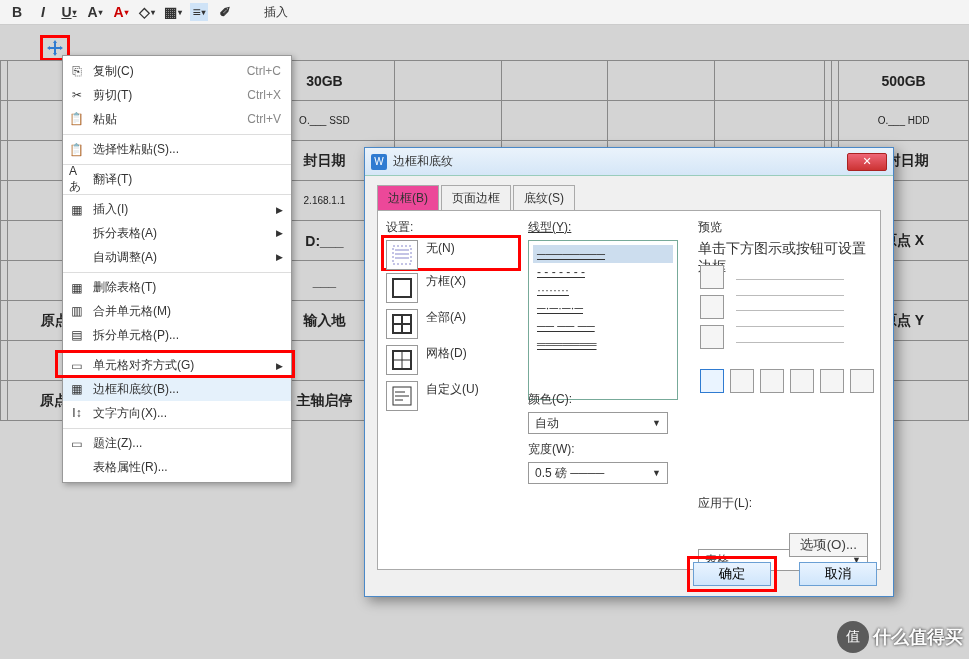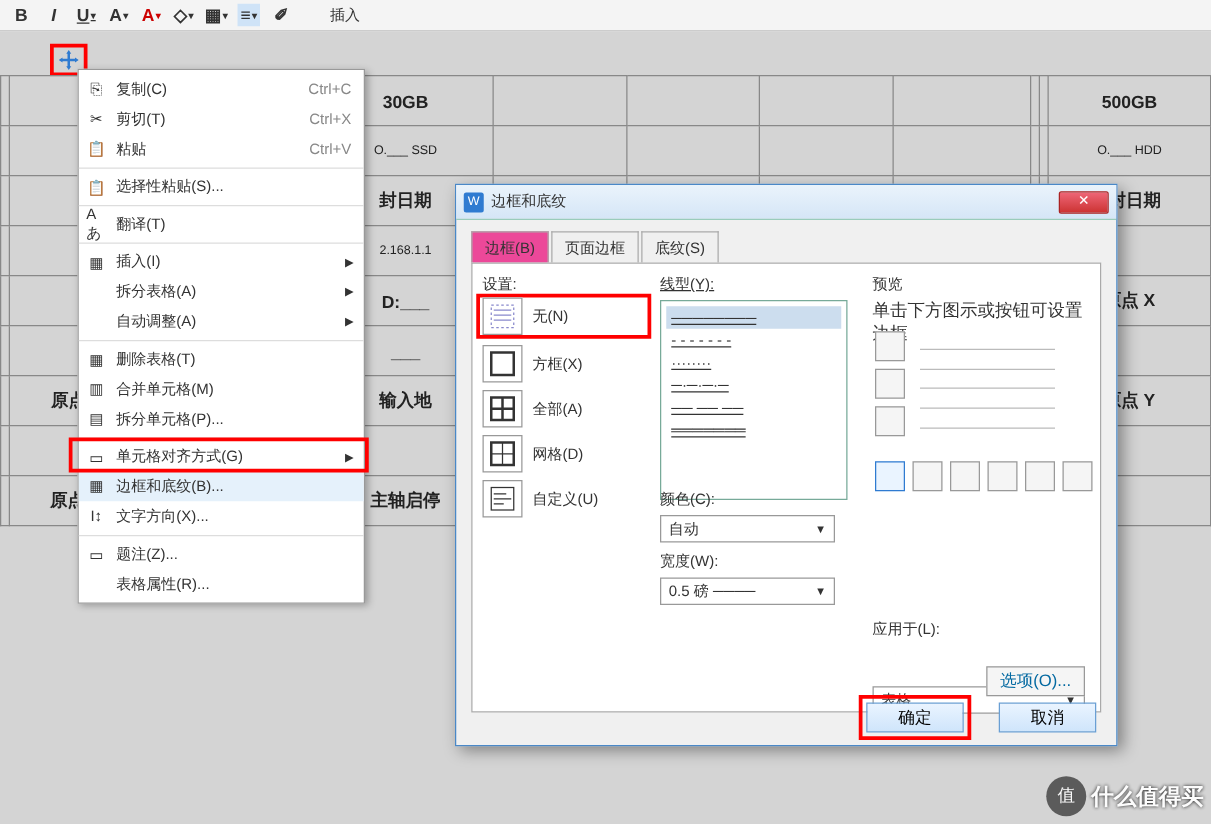--- a/index.html
+++ b/index.html
@@ -32,38 +32,38 @@
   .tab{padding:4px 10px; background:#f0f0f0; border:1px solid #aaa; border-bottom:none; cursor:pointer; position:relative; top:1px;}
   .tab.act{background:#ec4899;}
   .tabpane{background:#fff; border:1px solid #aaa; height:360px; padding:8px; position:relative;}
   .col{position:absolute;}
   .col.s{left:8px; top:8px; width:130px;}
   .col.l{left:150px; top:8px; width:150px;text-decoration:underline;}
   .col.c{left:150px; top:180px; width:150px;}
   .col.w{left:150px; top:230px; width:150px;}
   .col.p{left:320px; top:8px; width:170px;}
   .lbl{display:block; margin-bottom:4px;}
-  .opt{display:flex; align-items:center; gap:8px; height:36px; cursor:pointer;}
+  .opt{display:flex; align-items:flex-start; gap:8px; height:36px; cursor:pointer;}
   .opt .ob{width:32px;height:30px;border:1px solid #999;background:#fff;display:flex;align-items:center;justify-content:center;}
   .opt .ob svg{width:22px;height:22px;}
   .opt-hl{border:3px solid red; padding:2px; margin:-5px -5px 2px; }
   .linesty{height:160px; border:1px solid #7a9; background:#fff; overflow-y:auto; padding:4px;}
   .ls{height:18px; display:flex; align-items:center; padding:0 4px;}
   .ls.sel{background:#cde;}
   .sel-dd{width:140px; height:22px; border:1px solid #999; background:#fff; display:flex; align-items:center; justify-content:space-between; padding:0 6px;}
   .sel-dd::after{content:'▼'; font-size:9px;}
   .pv-btns{display:flex; flex-direction:column; gap:6px;}
   .pv-b{width:24px;height:24px;border:1px solid #999;background:#f5f5f5;cursor:pointer;}
   .pv-area{position:absolute; left:352px; top:55px; width:120px; height:90px; background:#fff; border:none; display:flex; flex-direction:column; justify-content:space-around; padding:6px;}
   .pv-area div{height:1px;border-top:1px solid #bbb; margin:4px 0;}
   .pv-side{position:absolute; left:322px; top:54px;}
   .pv-bot{position:absolute; left:322px; top:158px; display:flex; gap:6px;}
   .apply{position:absolute; left:320px; top:284px; width:178px;}
   .apply .sel-dd{width:170px;margin-top:37px;}
-  .opts-btn{position:absolute; right:12px; top:322px; padding:2px 10px; border:1px solid #999; background:#f5f5f5; color:#0369a1;}
+  .opts-btn{position:absolute; right:12px; top:322px; padding:2px 10px; border:1px solid #999; background:#f5f5f5; color:#404040;}
   .dlg-btns{position:absolute; bottom:10px; right:16px; display:flex; gap:28px;}
   .btn{width:78px;height:24px;border:1px solid #6a9fd4;background:linear-gradient(#eaf4ff,#cfe5fb);cursor:pointer;}
   .btn.ok-hl{outline:3px solid red; outline-offset:3px;}
   .watermark{position:absolute; bottom:6px; right:6px; display:flex; align-items:center; gap:4px; opacity:.95;}
   .watermark .c{width:32px;height:32px;border-radius:50%;background:#555;color:#fff;display:flex;align-items:center;justify-content:center;font-size:14px;}
   .watermark .t{color:#fff;font-size:18px;font-weight:bold; text-shadow:0 0 3px #000;}
 </style>
 </head>
 <body>
 

